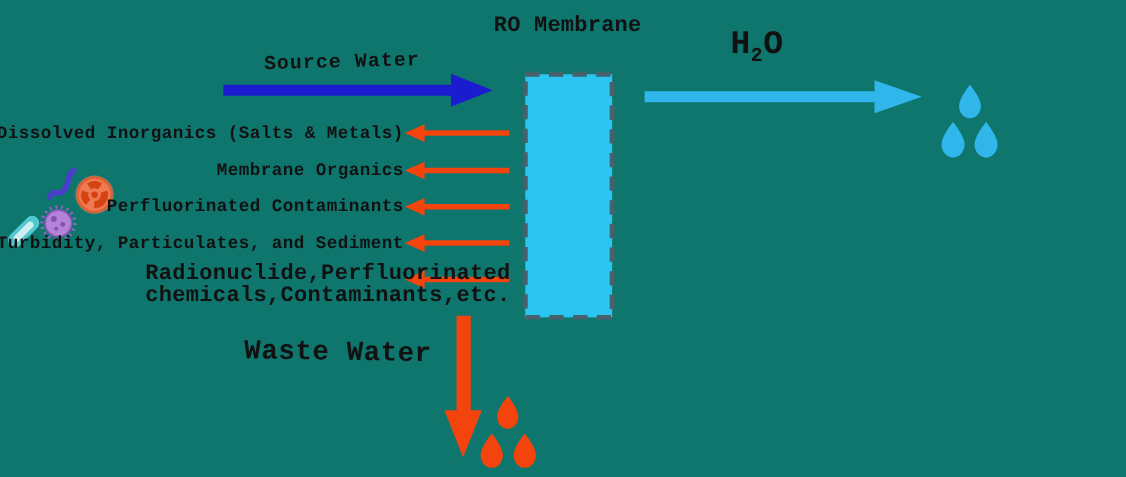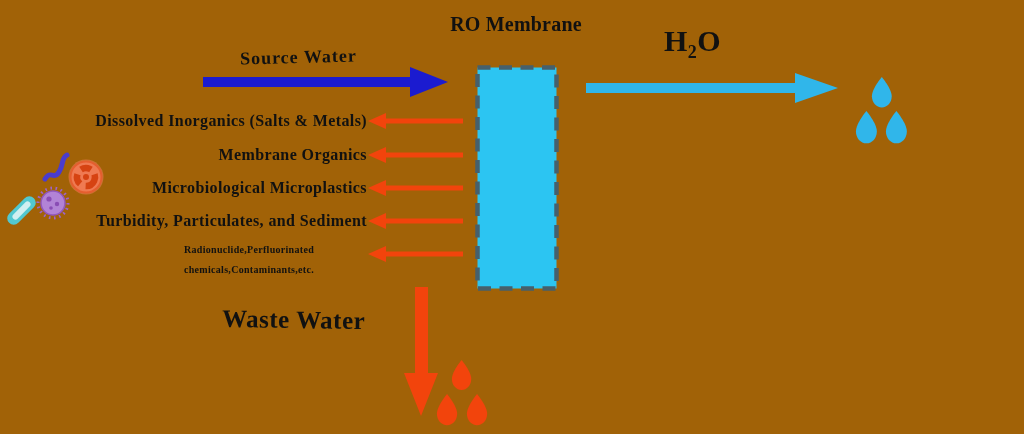--- a/index.html
+++ b/index.html
@@ -1,21 +1,21 @@
 <!DOCTYPE html>
 <html><head>
 <meta charset="utf-8">
 <style>
   html,body{margin:0;padding:0;background:#ffffff;}
   #stage{
     position:relative;
     width:1024px;height:434px;
-    background:#a16207;
+    background:#0f766e;
     overflow:hidden;
-    font-family:Liberation Serif, serif;
+    font-family:Liberation Mono, monospace;
     color:#111111;
   }
   #art{position:absolute;left:0;top:0;}
   .lbl{
     position:absolute;
     font-weight:bold;
     white-space:nowrap;
     color:#111111;
   }
   .title{
@@ -43,21 +43,21 @@
     font-weight:bold;
     font-size:16px;line-height:18px;
     letter-spacing:0.4px;
     white-space:nowrap;
     text-align:right;
   }
   .cont5{
     position:absolute;
     right:658px;width:234px;
     font-weight:bold;
-    font-size:10px;line-height:19.5px;
+    font-size:20px;line-height:19.5px;
     letter-spacing:0.3px;
     text-align:center;
     white-space:nowrap;
   }
   .waste{
     left:222px;top:306px;
     font-size:25px;letter-spacing:0.5px;
     transform:rotate(0.9deg);
   }
 </style>
@@ -125,21 +125,21 @@
   <div class="lbl title">
     <div>RO Membrane</div>
   </div>
 
   <div class="lbl src">Source Water</div>
 
   <div class="lbl h2o"><span>H</span><span class="sub">2</span><span>O</span></div>
 
   <div class="cont" style="top:112px;">Dissolved Inorganics (Salts &amp; Metals)</div>
   <div class="cont" style="top:146px;">Membrane Organics</div>
-  <div class="cont" style="top:179px;">Microbiological Microplastics</div>
+  <div class="cont" style="top:179px;">Perfluorinated Contaminants</div>
   <div class="cont" style="top:212px;">Turbidity, Particulates, and Sediment</div>
 
   <div class="cont5" style="top:240px;">
     <div>Radionuclide,Perfluorinated</div>
     <div>chemicals,Contaminants,etc.</div>
   </div>
 
   <div class="lbl waste">Waste Water</div>
 
 </div>

